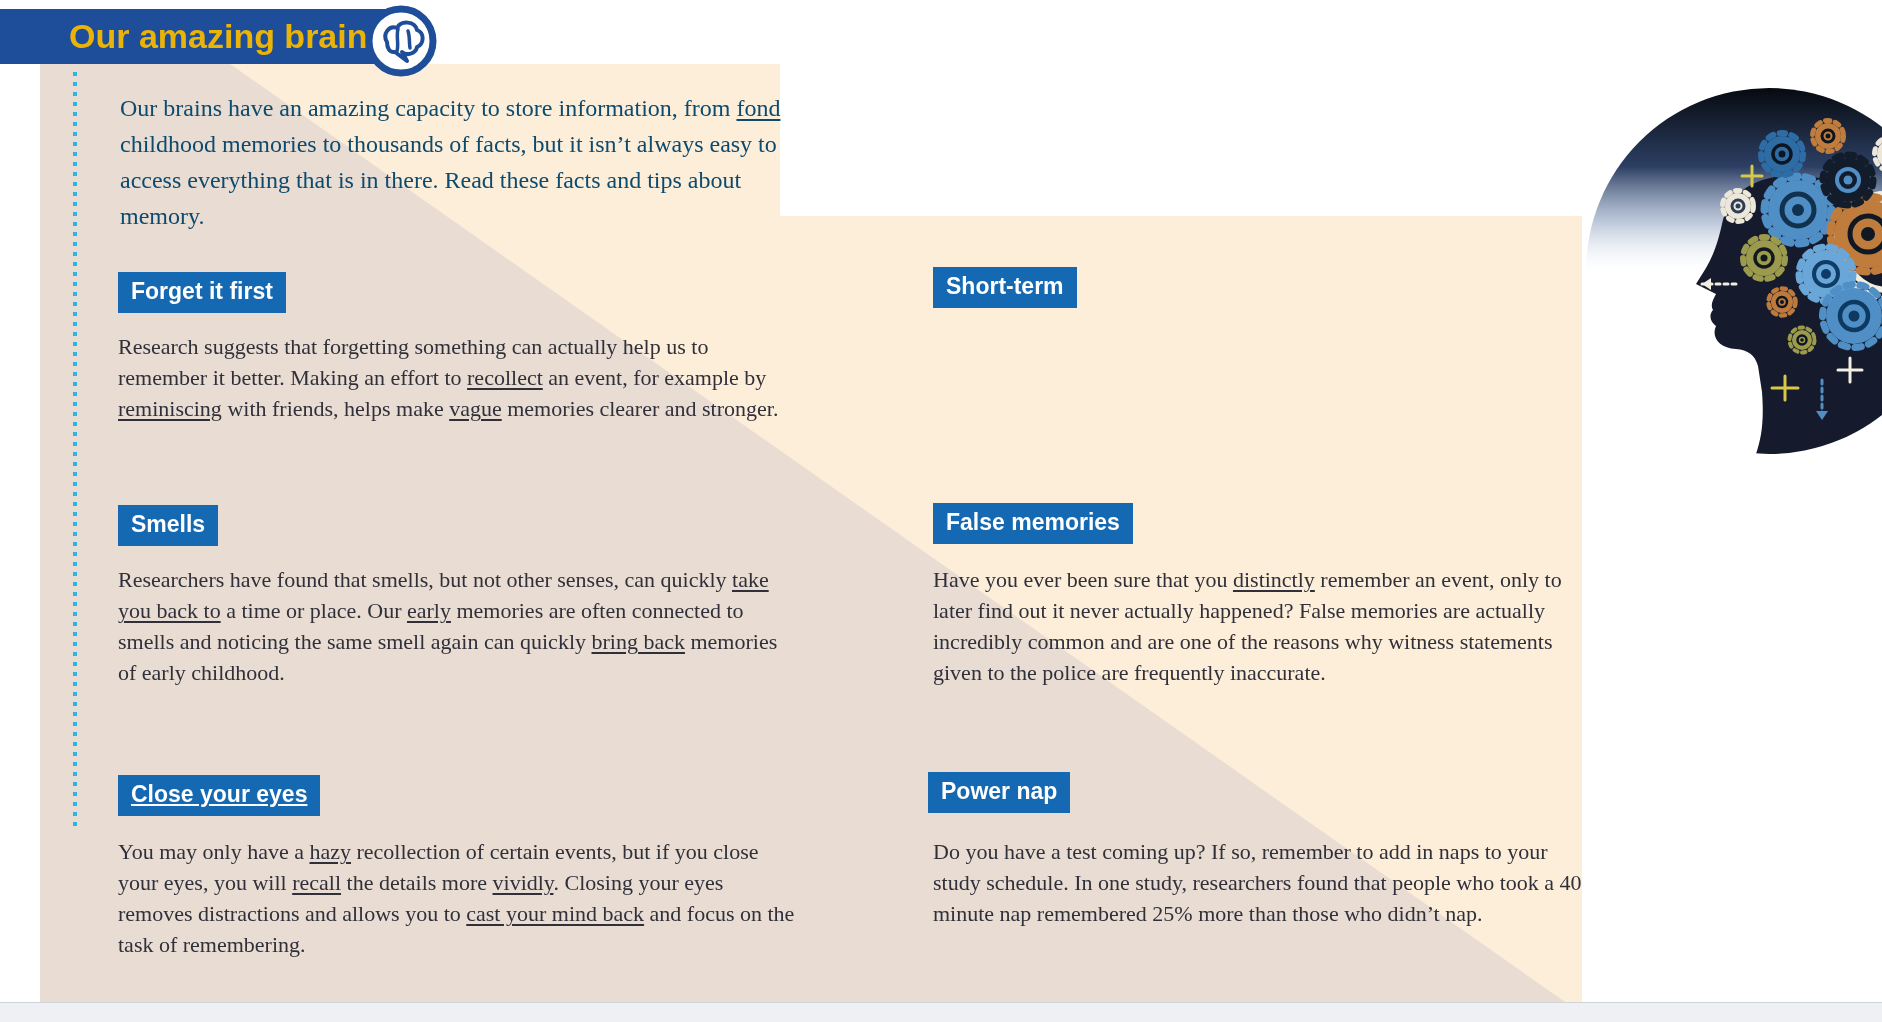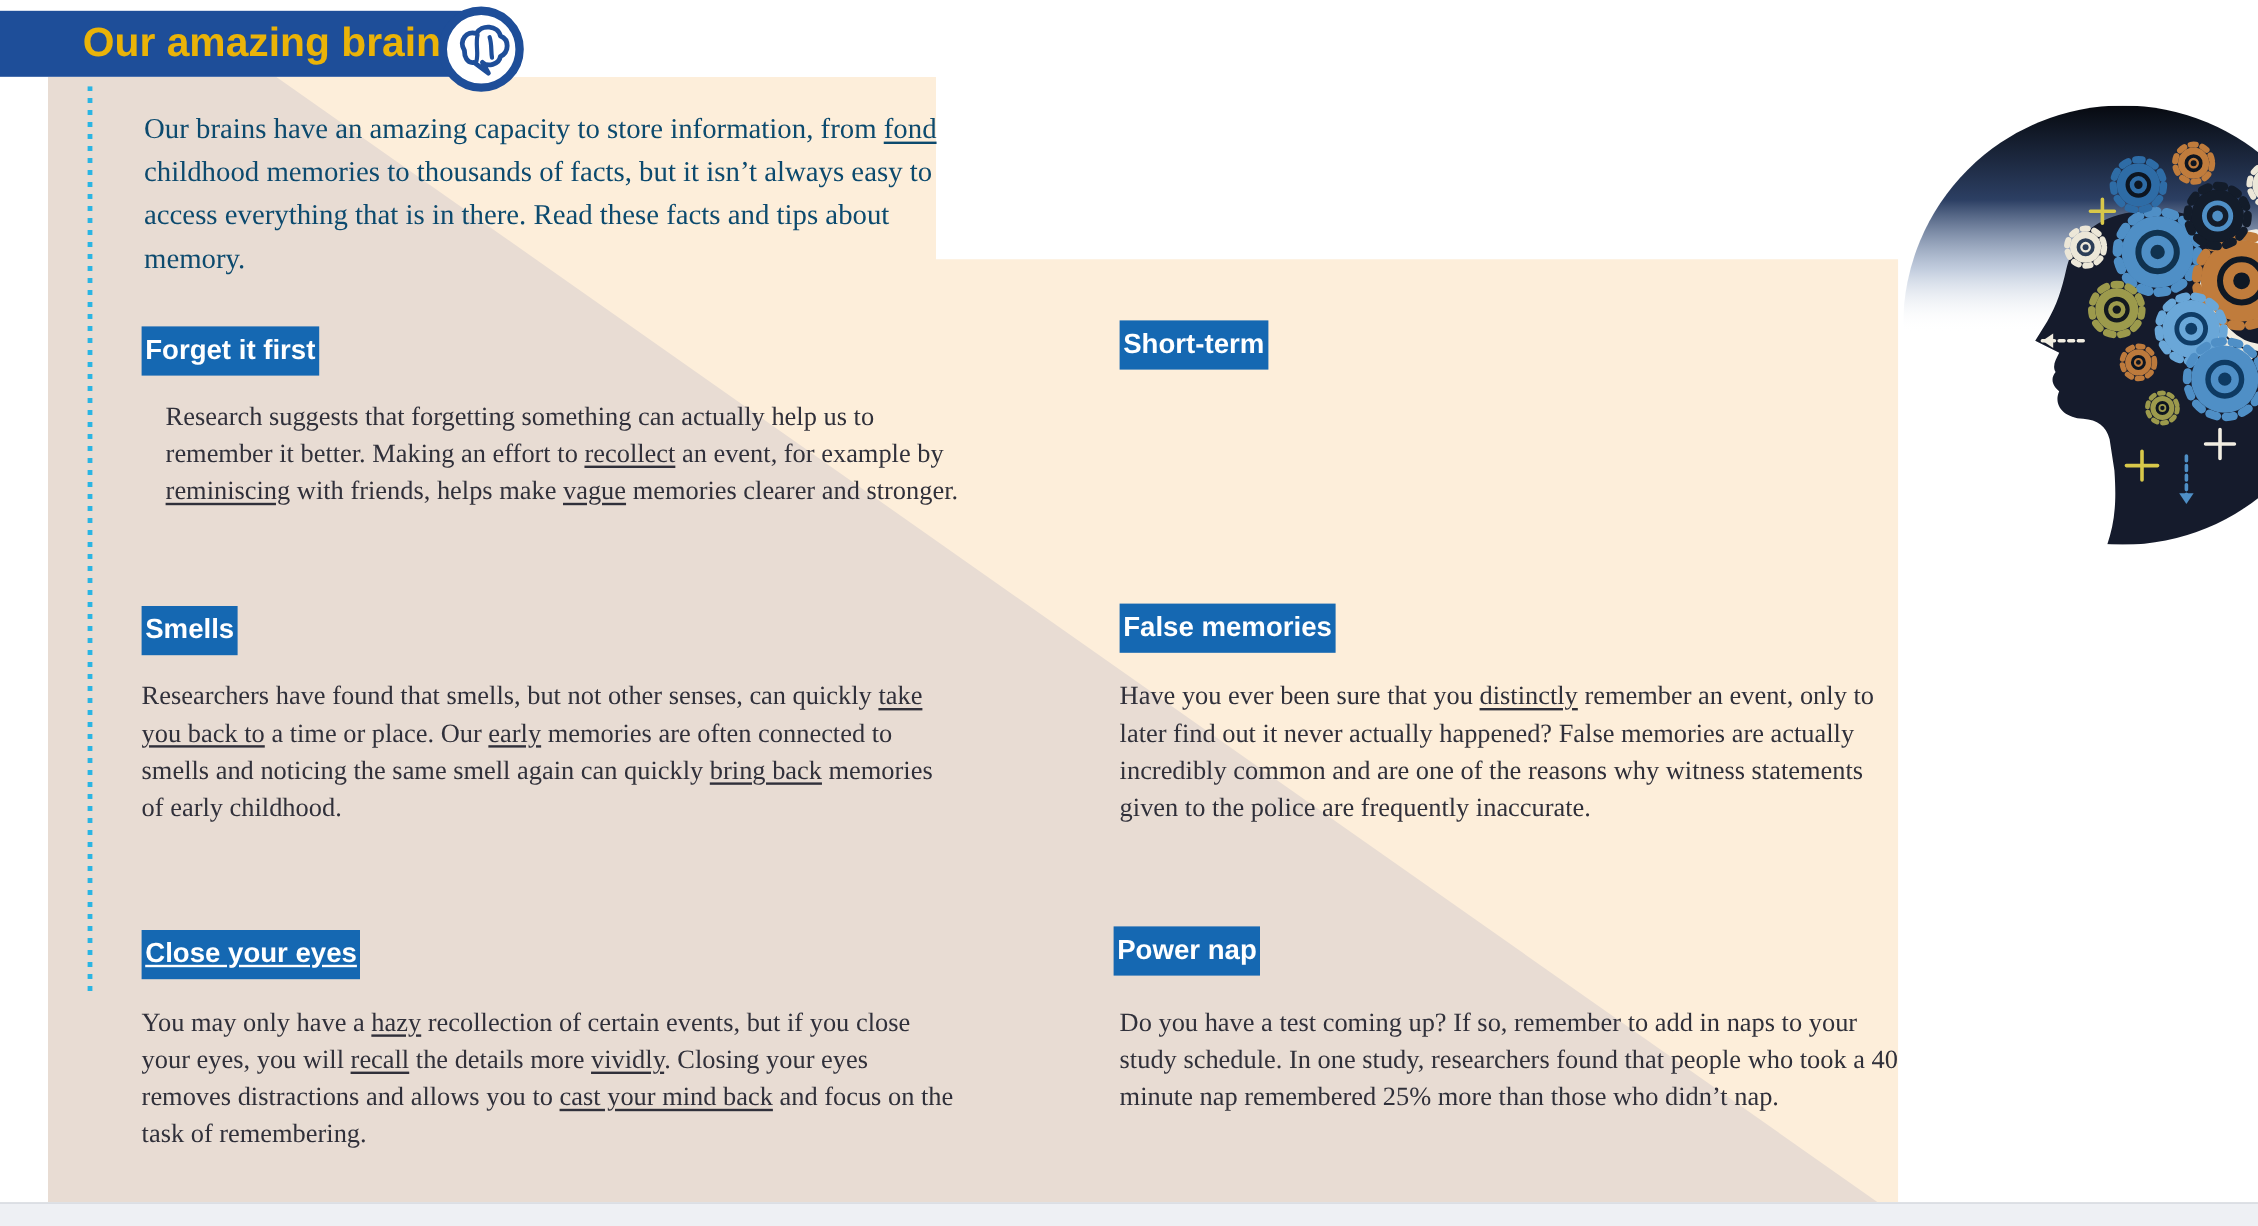--- a/index.html
+++ b/index.html
@@ -19,26 +19,26 @@
         clip-path:polygon(0 0,190px 0,1525px 938px,0 938px);}
 
   .dotline{position:absolute;left:73px;top:72px;width:4px;height:758px;
         background-image:repeating-linear-gradient(to bottom,#2ab5e3 0 4px,transparent 4px 10px);}
 
   .intro{position:absolute;left:120px;top:90px;width:668px;margin:0;
         font-size:24px;line-height:36px;color:#0c4a6e;}
 
   .chip{position:absolute;background:#1568b2;color:#ffffff;white-space:nowrap;
         font-family:"Liberation Sans", sans-serif;font-weight:700;font-size:23px;
-        line-height:1;padding:8px 3px 10px;}
+        line-height:1;padding:8px 13px 10px;}
 
   .para{position:absolute;margin:0;font-size:22px;line-height:31px;color:#30303a;}
   .col-l{left:118px;width:680px;}
   .col-r{left:933px;width:650px;}
-  .t1{top:331px;margin-left:20px;} .t2{top:564px;} .t3{top:836px;}
+  .t1{top:331px;} .t2{top:564px;} .t3{top:836px;}
 
   .u{text-decoration:underline;text-underline-offset:3px;text-decoration-thickness:1.5px;}
 
   .photo{position:absolute;left:1586px;top:88px;width:366px;height:366px;border-radius:50%;
         overflow:hidden;z-index:5;}
 
   .bottom-edge{position:absolute;left:0;top:1002px;width:1882px;height:20px;
         background:#eef0f4;border-top:1px solid #cfd3da;box-sizing:border-box;}
 </style>
 </head>

